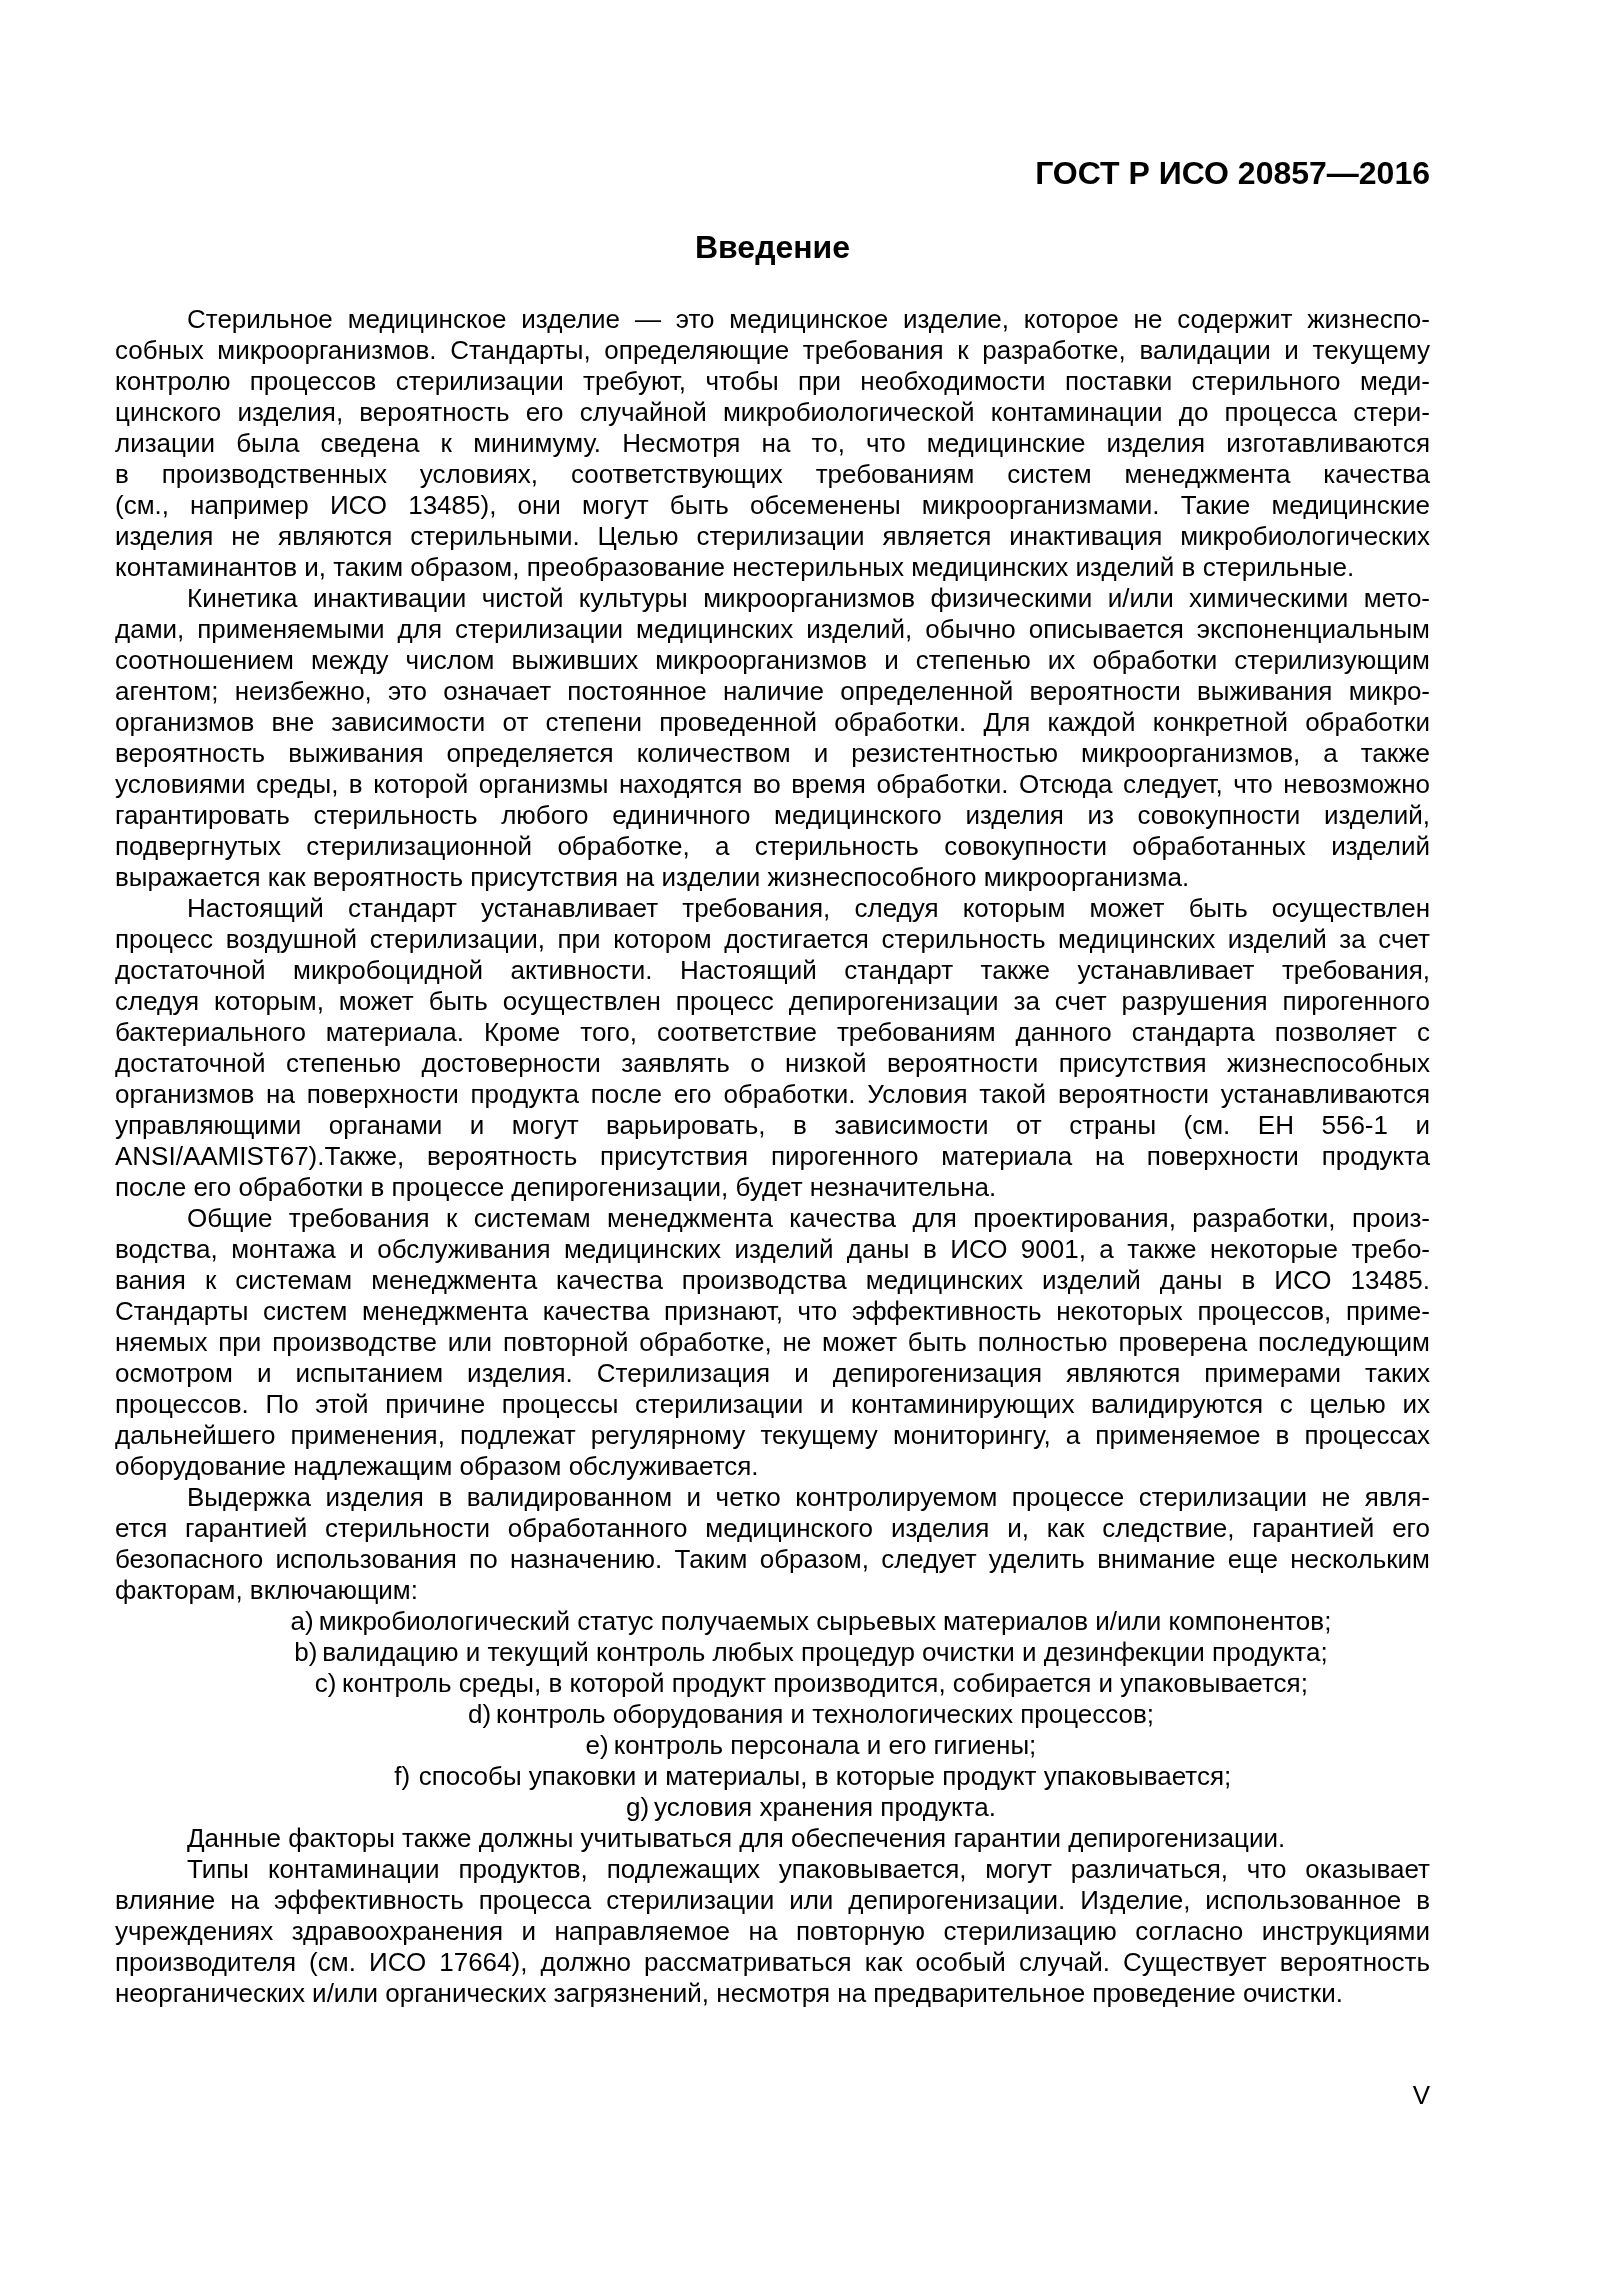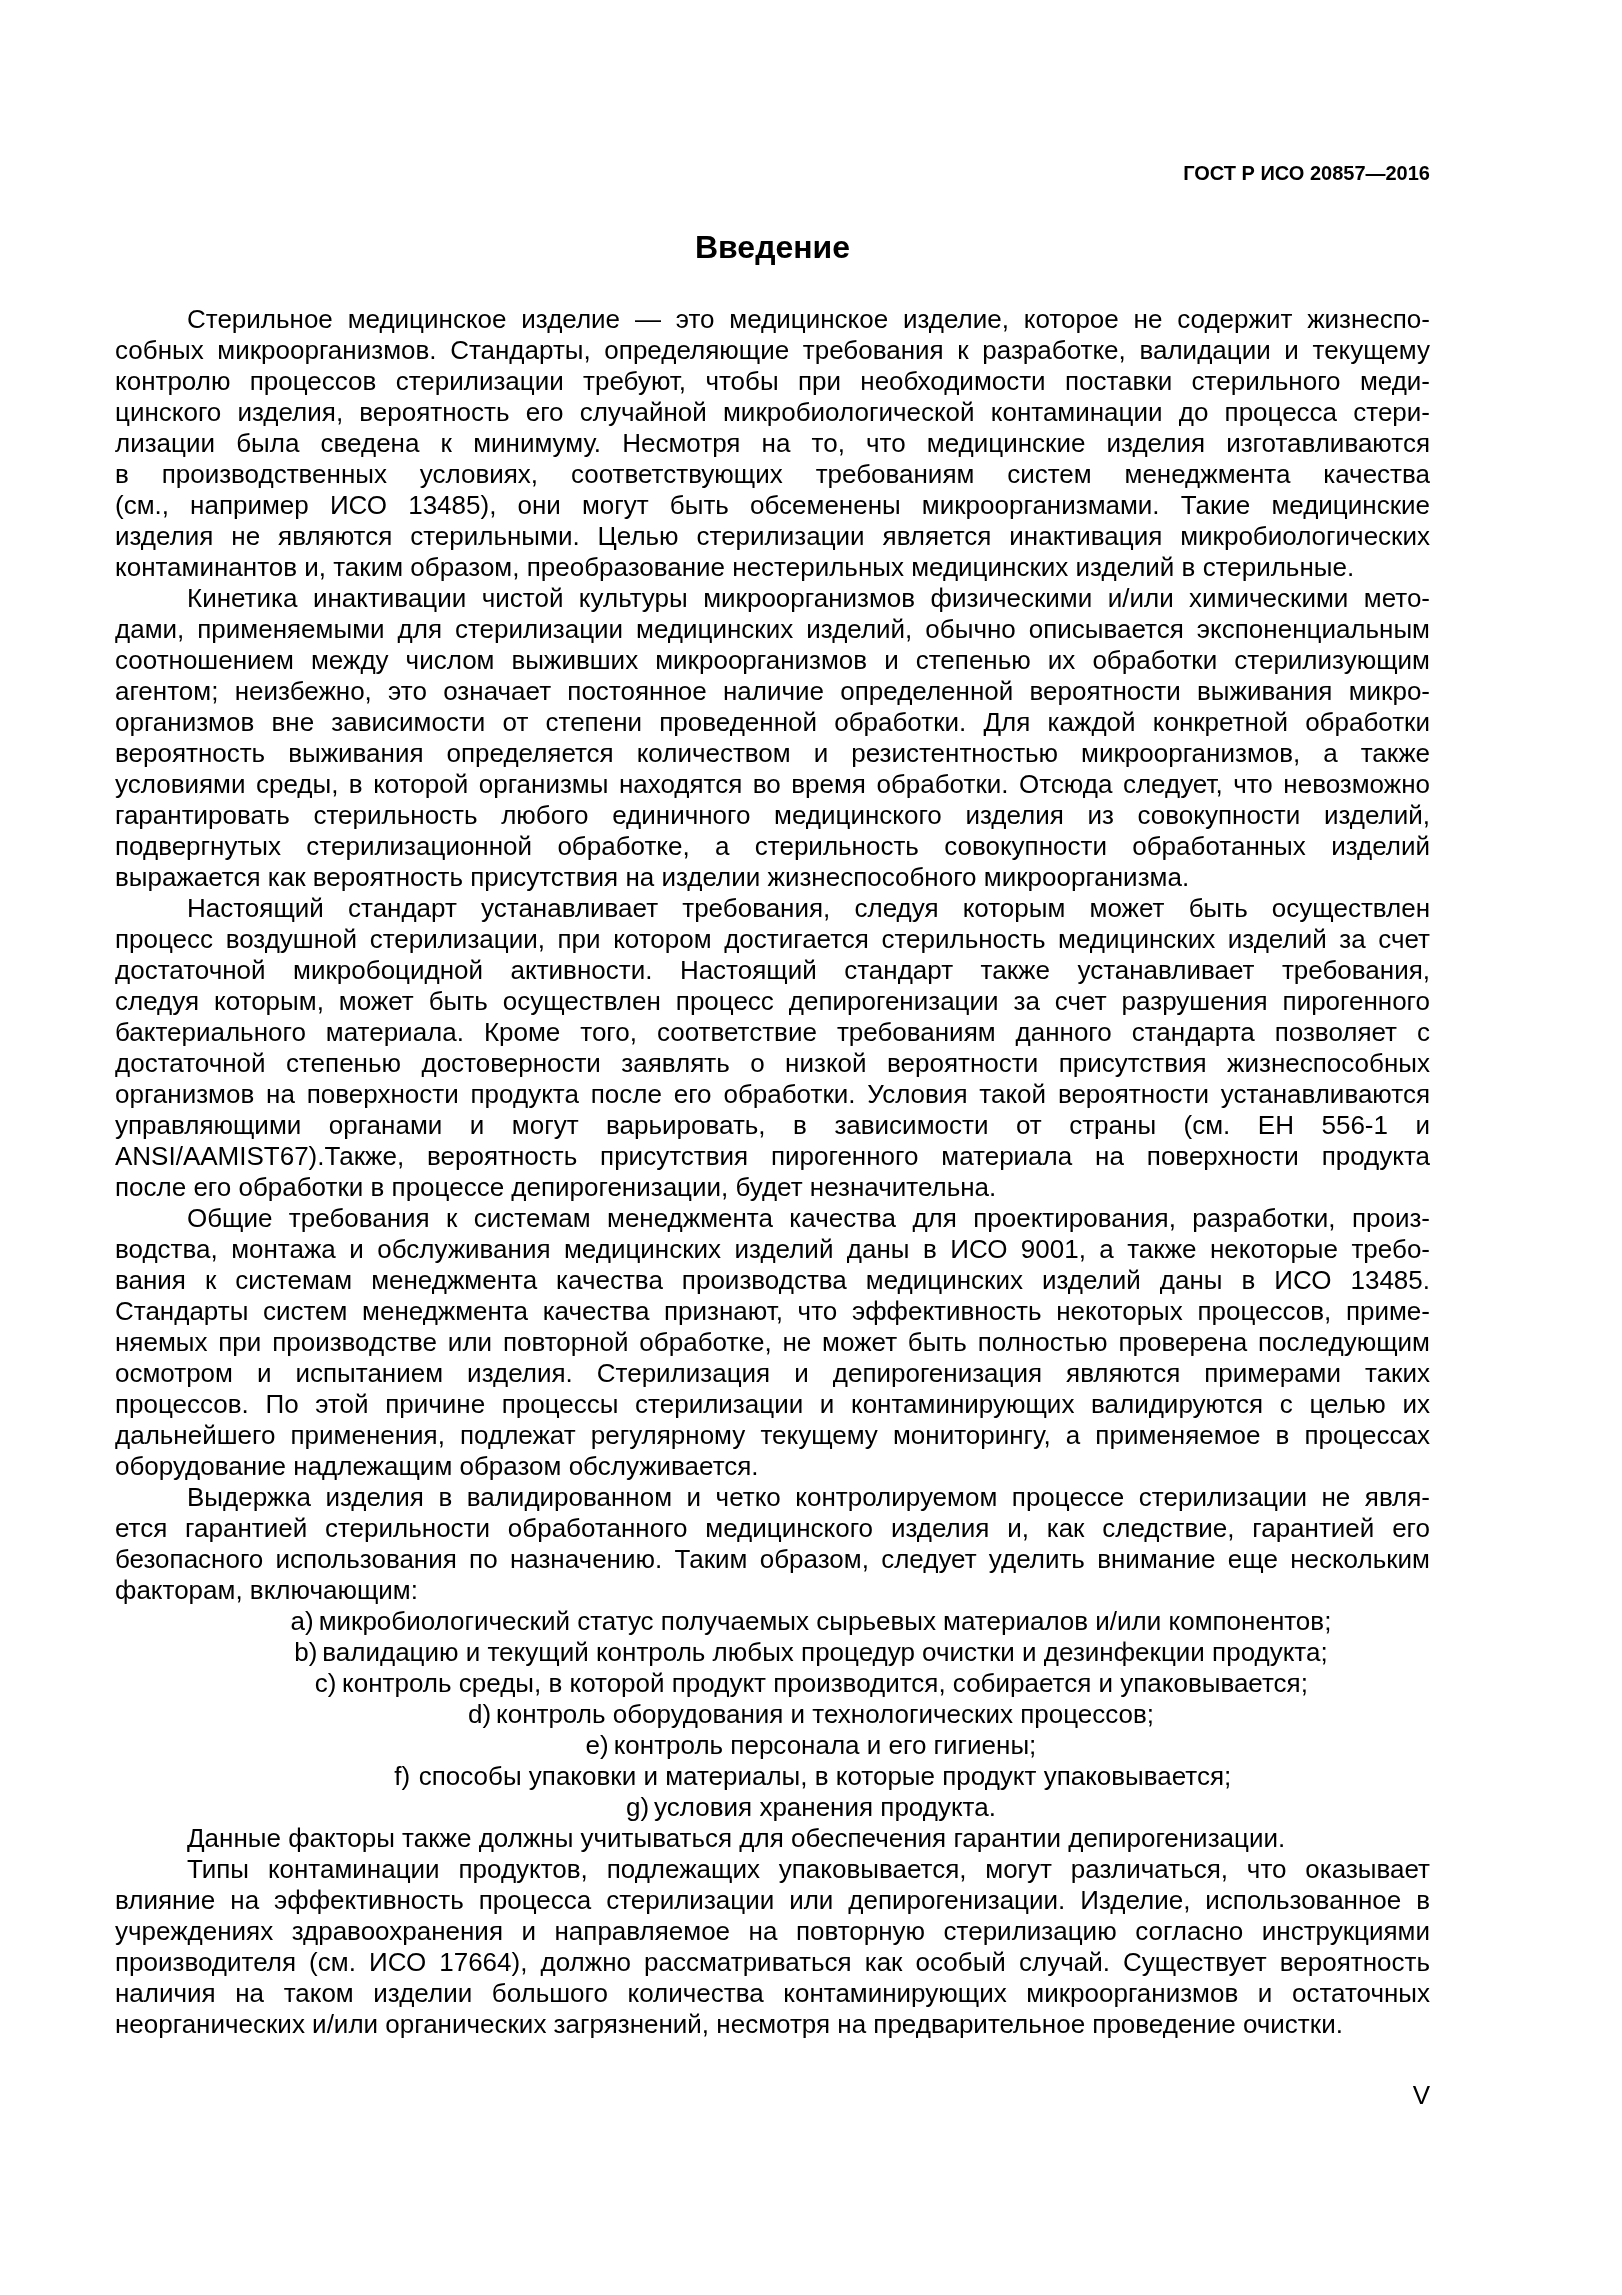--- a/index.html
+++ b/index.html
@@ -10,21 +10,21 @@
     margin: 0 auto;
     background: #ffffff;
     color: #000000;
     font-family: "Liberation Sans", sans-serif;
   }
   .doc-code {
     position: absolute;
     top: 158px; left: 115px; right: 193px;
     text-align: right;
     font-weight: bold;
-    font-size: 20px;
+    font-size: 32px;
     line-height: 31px;
     white-space: nowrap;
   }
   .section-title {
     position: absolute;
     top: 229px; left: 115px; right: 193px;
     text-align: center;
     font-weight: bold;
     font-size: 32px;
     line-height: 37px;
@@ -107,19 +107,18 @@
       <div class="line list-line"><span class="marker">c)</span><span>контроль среды, в которой продукт производится, собирается и упаковывается;</span></div>
       <div class="line list-line"><span class="marker">d)</span><span>контроль оборудования и технологических процессов;</span></div>
       <div class="line list-line"><span class="marker">e)</span><span>контроль персонала и его гигиены;</span></div>
       <div class="line list-line"><span class="marker">f)</span><span>способы упаковки и материалы, в которые продукт упаковывается;</span></div>
       <div class="line list-line"><span class="marker">g)</span><span>условия хранения продукта.</span></div>
       <div class="line line-last indent">Данные факторы также должны учитываться для обеспечения гарантии депирогенизации.</div>
       <div class="line line-just indent">Типы контаминации продуктов, подлежащих упаковывается, могут различаться, что оказывает</div>
       <div class="line line-just">влияние на эффективность процесса стерилизации или депирогенизации. Изделие, использованное в</div>
       <div class="line line-just">учреждениях здравоохранения и направляемое на повторную стерилизацию согласно инструкциями</div>
       <div class="line line-just">производителя (см. ИСО 17664), должно рассматриваться как особый случай. Существует вероятность</div>
-      <div class="line line-just">наличия на таком изделии большого количества контаминирующих микроорганизмов и остаточных</div>
       <div class="line line-last">неорганических и/или органических загрязнений, несмотря на предварительное проведение очистки.</div>
     </div>
 
   <div class="page-number">V</div>
 </div>
 
 
 </body></html>

